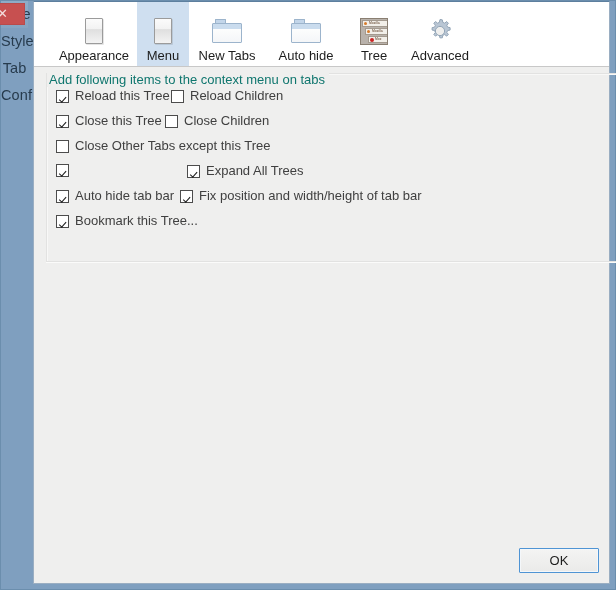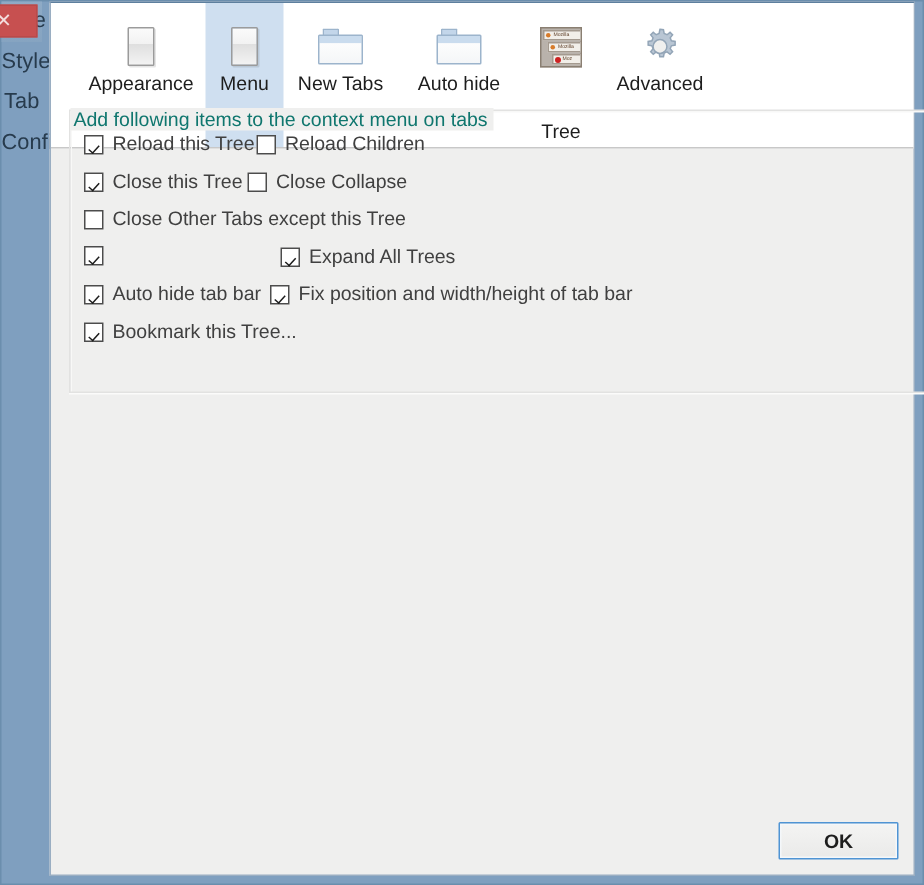--- a/index.html
+++ b/index.html
@@ -90,21 +90,21 @@
   .tab .tlabel {
     font-size: 13px;
     color: #1d1d1d;
     line-height: 20px;
     white-space: nowrap;
   }
   .tab.w-appearance { width: 86px; }
   .tab.w-menu       { width: 52px; }
   .tab.w-newtabs    { width: 76px; }
   .tab.w-autohide   { width: 82px; }
-  .tab.w-tree       { width: 54px; gap: 32px; }
+  .tab.w-tree       { width: 54px; }
   .tab.w-advanced   { width: 78px; }
 
   
   .ico-tabbar {
     width: 18px; height: 26px;
     box-sizing: border-box;
     border: 1px solid #9b9b9b;
     background: linear-gradient(to bottom, #fbfbfb 0%, #f2f2f2 42%, #dfdfdf 44%, #f3f3f3 100%);
     box-shadow: 1px 1px 0 rgba(0,0,0,.10);
     border-radius: 1px;
@@ -224,21 +224,20 @@
     width: 80px; height: 25px;
     box-sizing: border-box;
     font-size: 13px;
     color: #1d1d1d;
     background: linear-gradient(to bottom, #f2f2f1 0%, #e9e9e8 100%);
     border: 1px solid #acacab;
     text-align: center;
     line-height: 23px;
     cursor: pointer;
     border-radius: 1px;
-    font-weight: bold;
   }
   .btn.default {
     border: 1px solid #4f94d4;
     box-shadow: inset 0 0 0 1px #f4f7fa;
     background: linear-gradient(to bottom, #f4f4f3 0%, #eaeae9 100%);
   }
 </style>
 </head>
 <body>
 
@@ -319,21 +318,21 @@
             <span class="lbl">Reload Children</span>
           </span>
         </div>
         <div class="cbrow" style="top: 112px; left: 0px; right: 0px; height: 16px;">
           <span class="cb" style="position: absolute; left: 22px; top: 0px;">
             <span class="box checked"></span>
             <span class="lbl">Close this Tree</span>
           </span>
           <span class="cb" style="position: absolute; left: 131px; top: 0px;">
             <span class="box"></span>
-            <span class="lbl">Close Collapse</span>
+            <span class="lbl">Close Children</span>
           </span>
         </div>
         <div class="cbrow" style="top: 137px; left: 0px; right: 0px; height: 16px;">
           <span class="cb" style="position: absolute; left: 22px; top: 0px;">
             <span class="box"></span>
             <span class="lbl">Close Other Tabs except this Tree</span>
           </span>
         </div>
         <div class="cbrow" style="top: 162px; left: 0px; right: 0px; height: 16px;">
           <span class="cb" style="position: absolute; left: 22px; top: 0px;">

